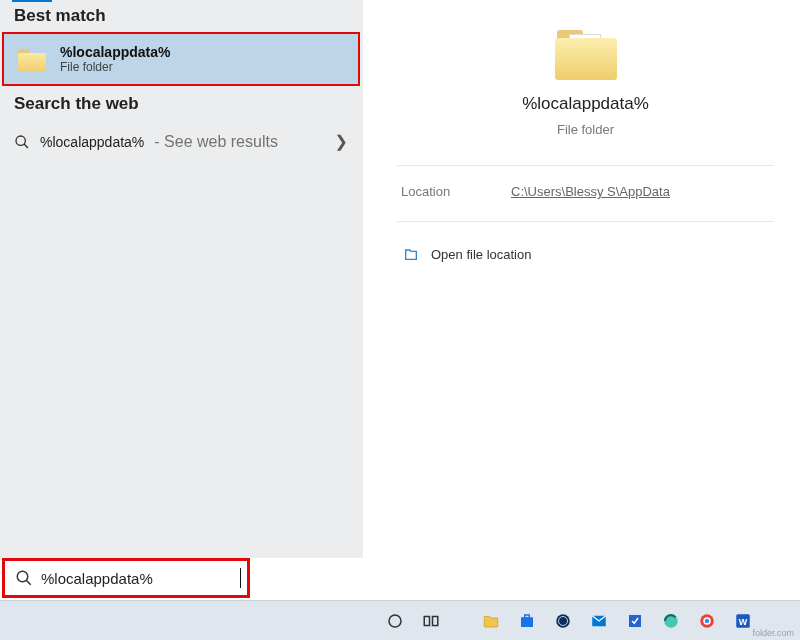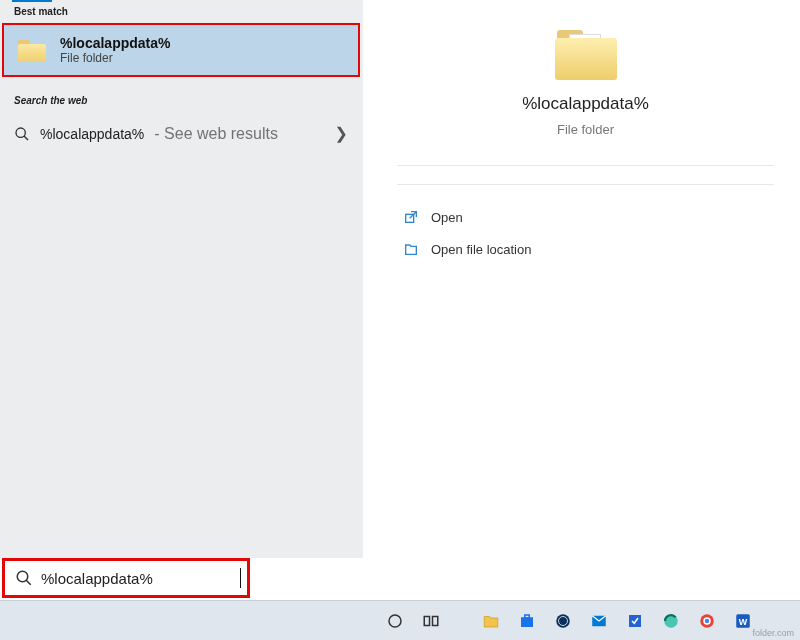--- a/index.html
+++ b/index.html
@@ -15,21 +15,21 @@
     background: #ecedee;
     display: flex;
     flex-direction: column;
     position: relative;
   }
   .blue-tab {
     position: absolute; top: -1px; left: 12px; width: 40px; height: 3px;
     background: #0078d4;
   }
   .section-header {
-    font-size: 10px;
+    font-size: 17px;
     padding: 6px 14px 6px 14px;
     color: #222;
     font-weight: 600;
   }
   .best-match-item {
     display: flex;
     align-items: center;
     gap: 14px;
     background: #bcd5e8;
     padding: 10px 14px;
@@ -152,21 +152,21 @@
       <div class="section-header">Best match</div>
 
       <div class="best-match-item">
         <div class="folder-icon-sm"></div>
         <div class="best-match-txt">
           <span class="best-match-title">%localappdata%</span>
           <span class="best-match-sub">File folder</span>
         </div>
       </div>
 
-      <div class="section-header" style="margin-top:10px;font-style:italic;">Search the web</div>
+      <div class="section-header" style="">Search the web</div>
 
       <div class="web-row">
         <svg class="search-ico" viewBox="0 0 24 24">
           <circle cx="10" cy="10" r="7" class="search-ico-svg"></circle>
           <line x1="15" y1="15" x2="21" y2="21" class="search-ico-svg"></line>
         </svg>
         <span class="q">%localappdata%</span>
         <span class="hint">- See web results</span>
         <span class="chev">❯</span>
       </div>
@@ -176,32 +176,28 @@
       <div class="preview">
         <div class="folder-icon-lg">
           <div class="folder-paper"></div>
         </div>
         <div class="preview-title">%localappdata%</div>
         <div class="preview-sub">File folder</div>
       </div>
 
       <div class="divider"></div>
 
+      <div class="kv-row">
+        <span class="kv-key">Location</span>
+        <span class="kv-val">C:\Users\Blessy S\AppData</span>
+      </div>
 
       <div class="divider"></div>
 
       <div class="actions">
-        <div class="action">
-          <svg viewBox="0 0 24 24">
-            <rect x="4" y="8" width="12" height="12" fill="none" stroke="#2f87d0" stroke-width="2"></rect>
-            <path d="M12 4 H20 V12" fill="none" stroke="#2f87d0" stroke-width="2"></path>
-            <path d="M20 4 L10 14" fill="none" stroke="#2f87d0" stroke-width="2"></path>
-          </svg>
-          <span>Open</span>
-        </div>
         <div class="action">
           <svg viewBox="0 0 24 24">
             <path d="M4 6 h6 l2 2 h8 v12 H4 Z" fill="none" stroke="#2f87d0" stroke-width="2"></path>
           </svg>
           <span>Open file location</span>
         </div>
       </div>
     </div>
 
   </div>

